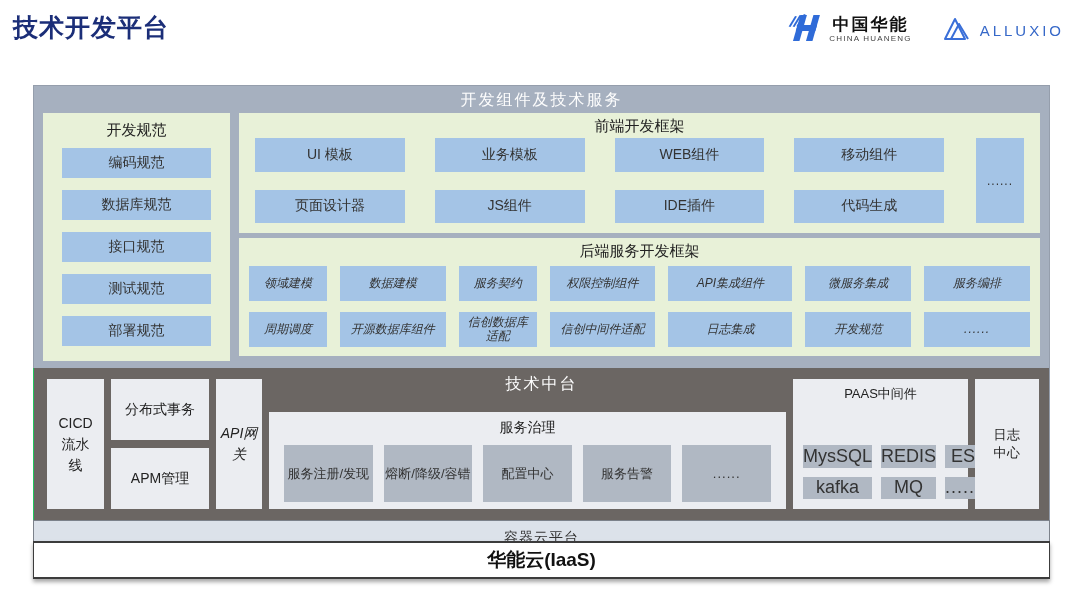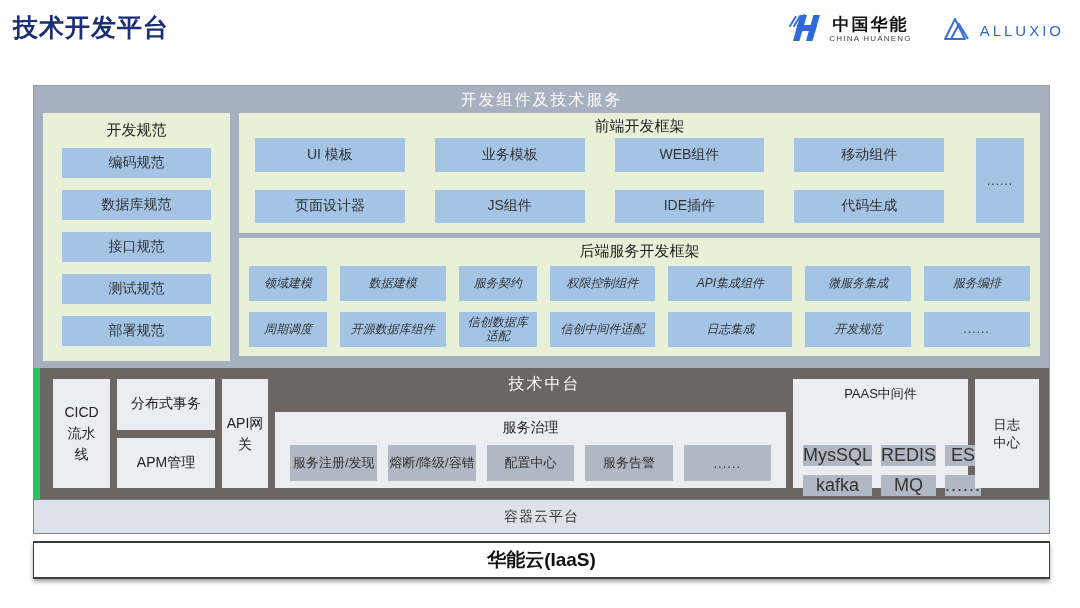--- a/index.html
+++ b/index.html
@@ -47,32 +47,32 @@
     column-gap:30px; row-gap:18px; margin-right:32px; }
   .fe-more { width:48px; font-size:12px; letter-spacing:1px; }
 
   .backend-panel { height:118px; display:flex; flex-direction:column; padding:4px 10px 9px; }
   .be-rows { flex:1; display:flex; flex-direction:column; gap:11px; margin-top:5px; }
   .be-row { flex:1; display:flex; gap:13px; }
   .be-row .btn { font-size:12px; line-height:1.15; padding:0 3px;font-style:italic; }
   .bw-s { flex:0.72; } .bw-m { flex:1; } .bw-l { flex:1.18; }
 
   
-  .mid-section { position:relative; background:#6b6663; height:131px;
-    border-left:7px solid #22c55e; border-right:1px solid #959eac; }
+  .mid-section { position:relative; background:#6b6663; height:152px;
+    border-left:1px solid #22c55e; border-right:1px solid #959eac; }
   .mid-title { position:absolute; top:6px; left:0; right:0; text-align:center; color:#fdfdfd;
     font-size:16px; letter-spacing:2px; }
   .mid-body { position:absolute; left:13px; right:10px; top:11px; bottom:11px;
     display:flex; gap:7px; }
   .lightbox { background:#ebedf1; color:#222; display:flex; align-items:center;
     justify-content:center; text-align:center; }
   .cicd { width:57px; font-size:14px; padding:0 8px; line-height:1.5; }
   .col2 { width:98px; display:flex; flex-direction:column; gap:8px; }
   .col2 .lightbox { flex:1; font-size:14px; }
-  .gateway { width:46px; font-size:14px; padding:0 4px; word-break:break-all; line-height:1.5; }
+  .gateway { width:46px; font-size:14px; padding:0 4px; word-break:break-all; line-height:1.5;font-style:italic; }
 
   .sg-panel { flex:1; margin-top:33px; background:#ebedf1; display:flex; flex-direction:column;
     padding:7px 15px 7px; }
   .sg-title { text-align:center; font-size:14px; }
   .sg-row { flex:1; display:flex; gap:11px; margin-top:8px; }
   .gbtn { background:#b0b8c3; color:#333; flex:1; display:flex; align-items:center;
     justify-content:center; font-size:13px; text-align:center; }
 
   .paas-panel { width:175px; background:#ebedf1; display:flex; flex-direction:column;
     padding:6px 10px 10px;gap:36px; }

